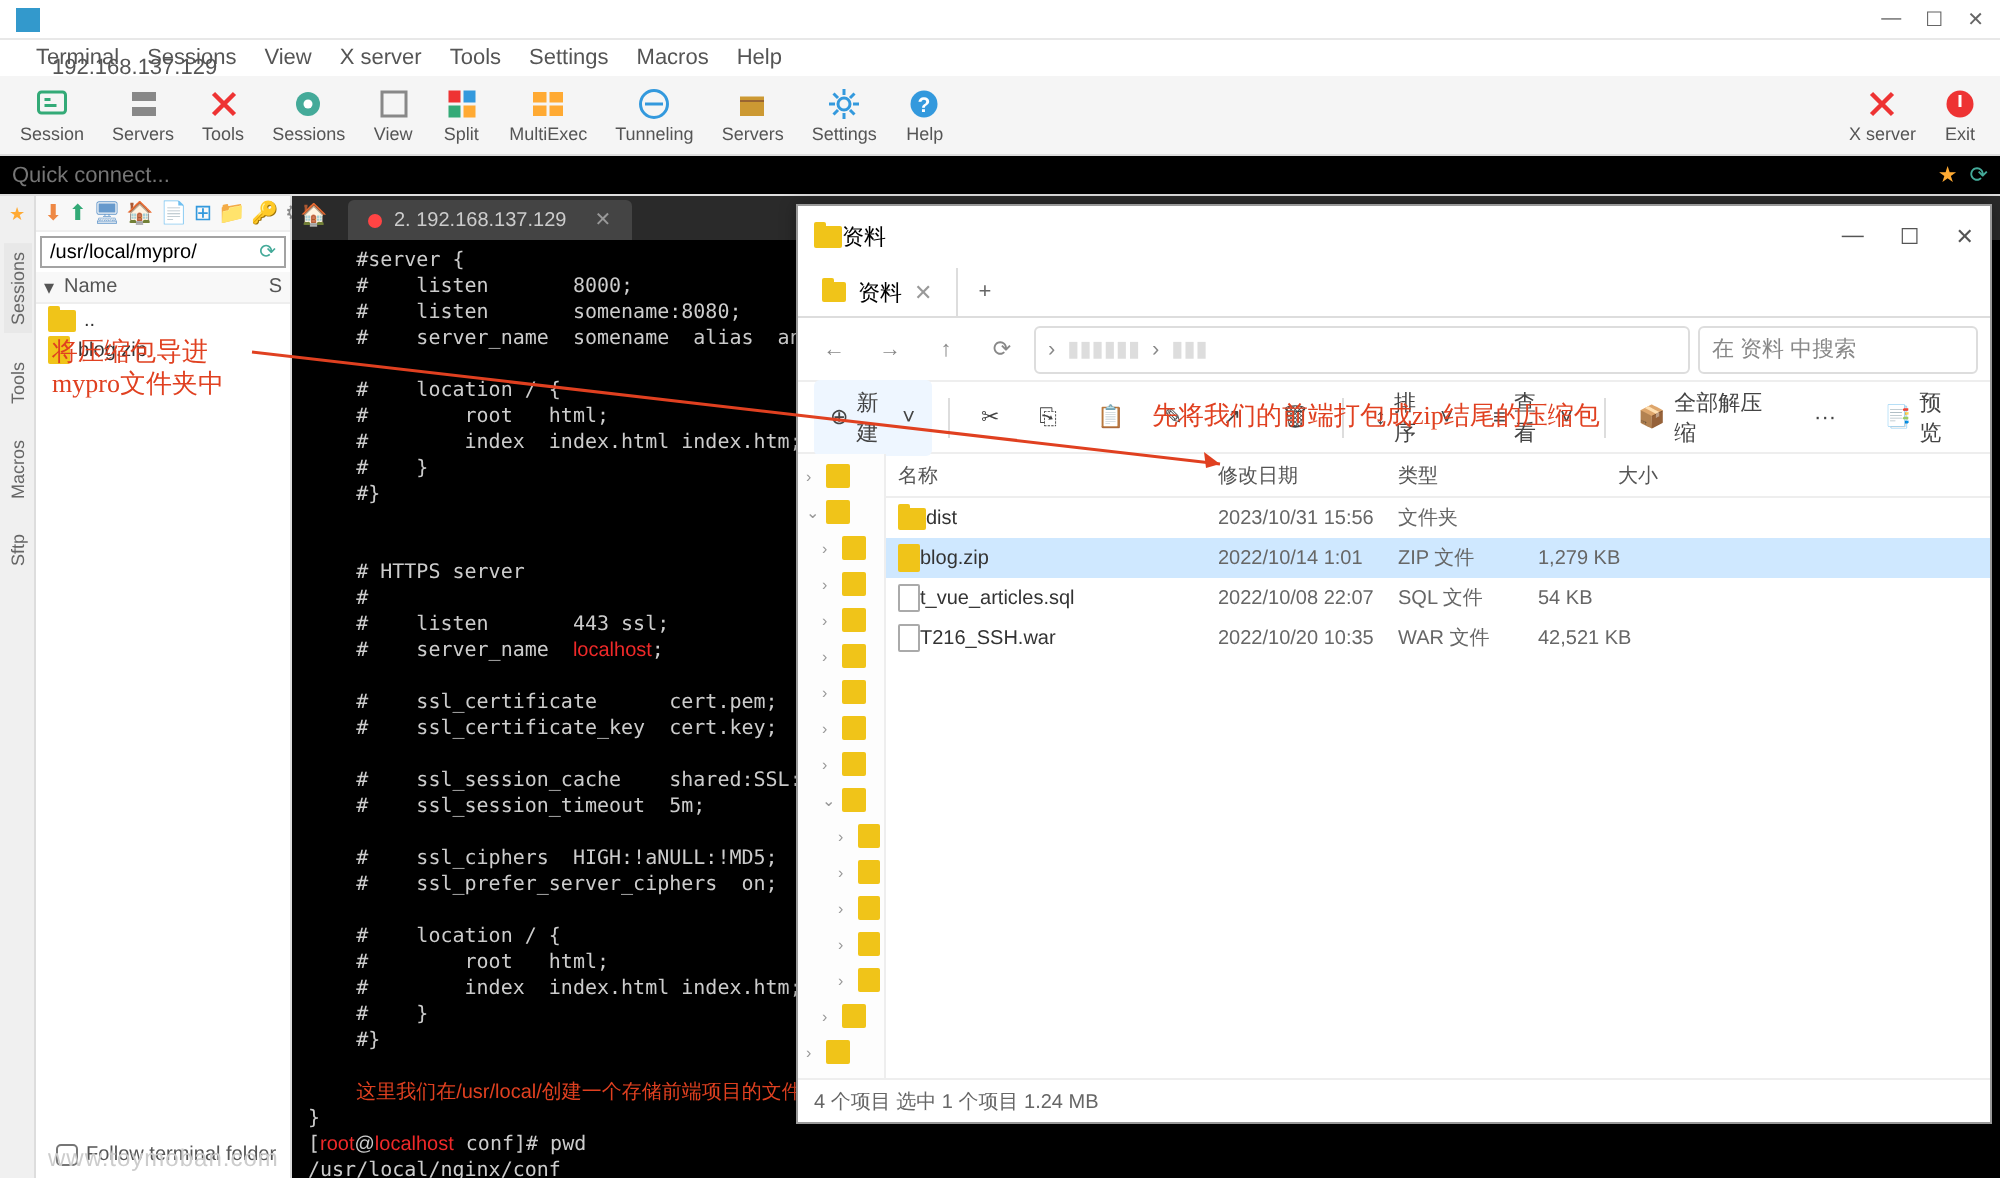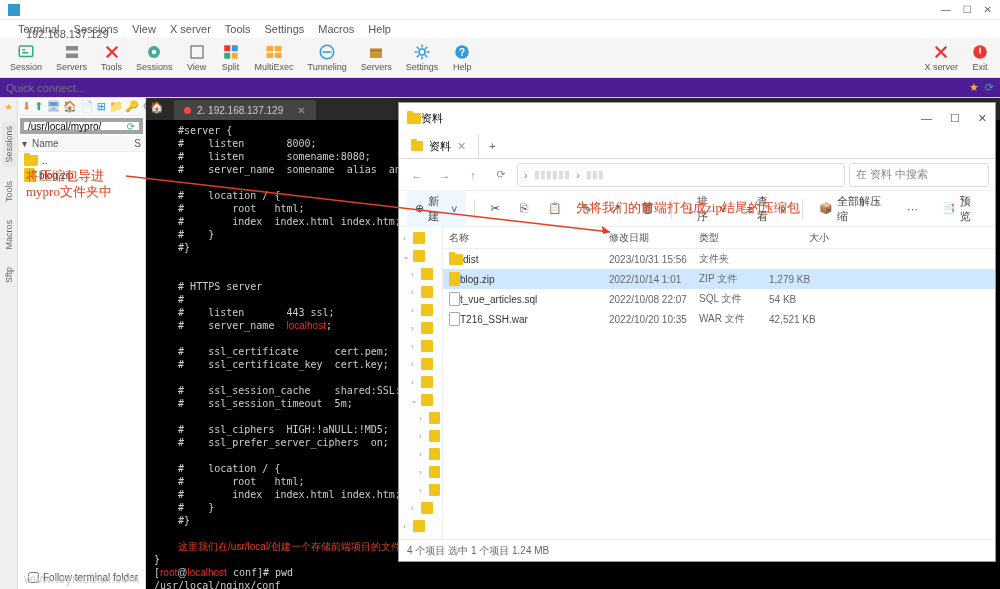--- a/index.html
+++ b/index.html
@@ -15,33 +15,33 @@
 .menubar { height: 18px; display: flex; align-items: center; padding: 0 18px; gap: 14px; font-size: 11px; color: #555; }
 
 
 .toolbar { height: 40px; background: #f5f5f5; display: flex; align-items: center; padding: 0 4px; gap: 2px; border-bottom: 1px solid #ddd; }
 .tool-btn { display: flex; flex-direction: column; align-items: center; justify-content: center; padding: 2px 6px; font-size: 9px; color: #555; min-width: 32px; }
 .tool-btn .ico { width: 18px; height: 18px; margin-bottom: 1px; }
 .tool-btn .ico svg { width: 100%; height: 100%; }
 .toolbar-right { margin-left: auto; display: flex; }
 
 
-.quickbar { height: 20px; display: flex; align-items: center; padding: 0 6px; gap: 6px; border-bottom: 1px solid #ddd; background: #4c1d95; }
+.quickbar { height: 20px; display: flex; align-items: center; padding: 0 6px; gap: 6px; border-bottom: 1px solid #ddd; background: #000000; }
 .quickbar input { border: none; outline: none; font-size: 11px; flex: 1; color: #888; background: transparent; }
 
 
 .main { display: flex; height: 491px; position: relative; background: #000; }
 .left-tabs { width: 18px; background: #f0f0f0; display: flex; flex-direction: column; align-items: center; padding-top: 4px; gap: 10px; font-size: 9px; color: #666; border-right: 1px solid #ddd; }
 .left-tabs .vtab { writing-mode: vertical-rl; transform: rotate(180deg); padding: 4px 2px; cursor: pointer; }
 .left-tabs .vtab.active { background: #e8e8e8; }
 
 
 .sidebar { width: 128px; background: #fff; border-right: 1px solid #ddd; display: flex; flex-direction: column; }
 .sidebar-toolbar { height: 18px; background: #f8f8f8; display: flex; align-items: center; padding: 0 4px; gap: 3px; border-bottom: 1px solid #eee; }
-.sidebar-path { height: 16px; background: #fff; border: 4px solid #a3a3a3; margin: 2px; padding: 0 4px; font-size: 10px; display: flex; align-items: center; }
+.sidebar-path { height: 16px; background: #fff; border: 1px solid #a3a3a3; margin: 2px; padding: 0 4px; font-size: 10px; display: flex; align-items: center; }
 .sidebar-path .refresh { margin-left: auto; color: #4a9; }
 .sidebar-header { height: 16px; background: #f8f8f8; display: flex; align-items: center; padding: 0 4px; font-size: 10px; color: #555; border-bottom: 1px solid #eee; }
 .sidebar-header .hcol { flex: 1; }
 .sidebar-header .hcol2 { width: 20px; text-align: right; }
 .sidebar-list { flex: 1; padding: 2px; }
 .sidebar-item { display: flex; align-items: center; gap: 4px; padding: 1px 4px; font-size: 10px; color: #333; }
 
 
 .term-area { flex: 1; background: #000; display: flex; flex-direction: column; position: relative; }
 .term-tabs { height: 22px; background: #2a2a2a; display: flex; align-items: flex-end; padding-left: 28px; }

